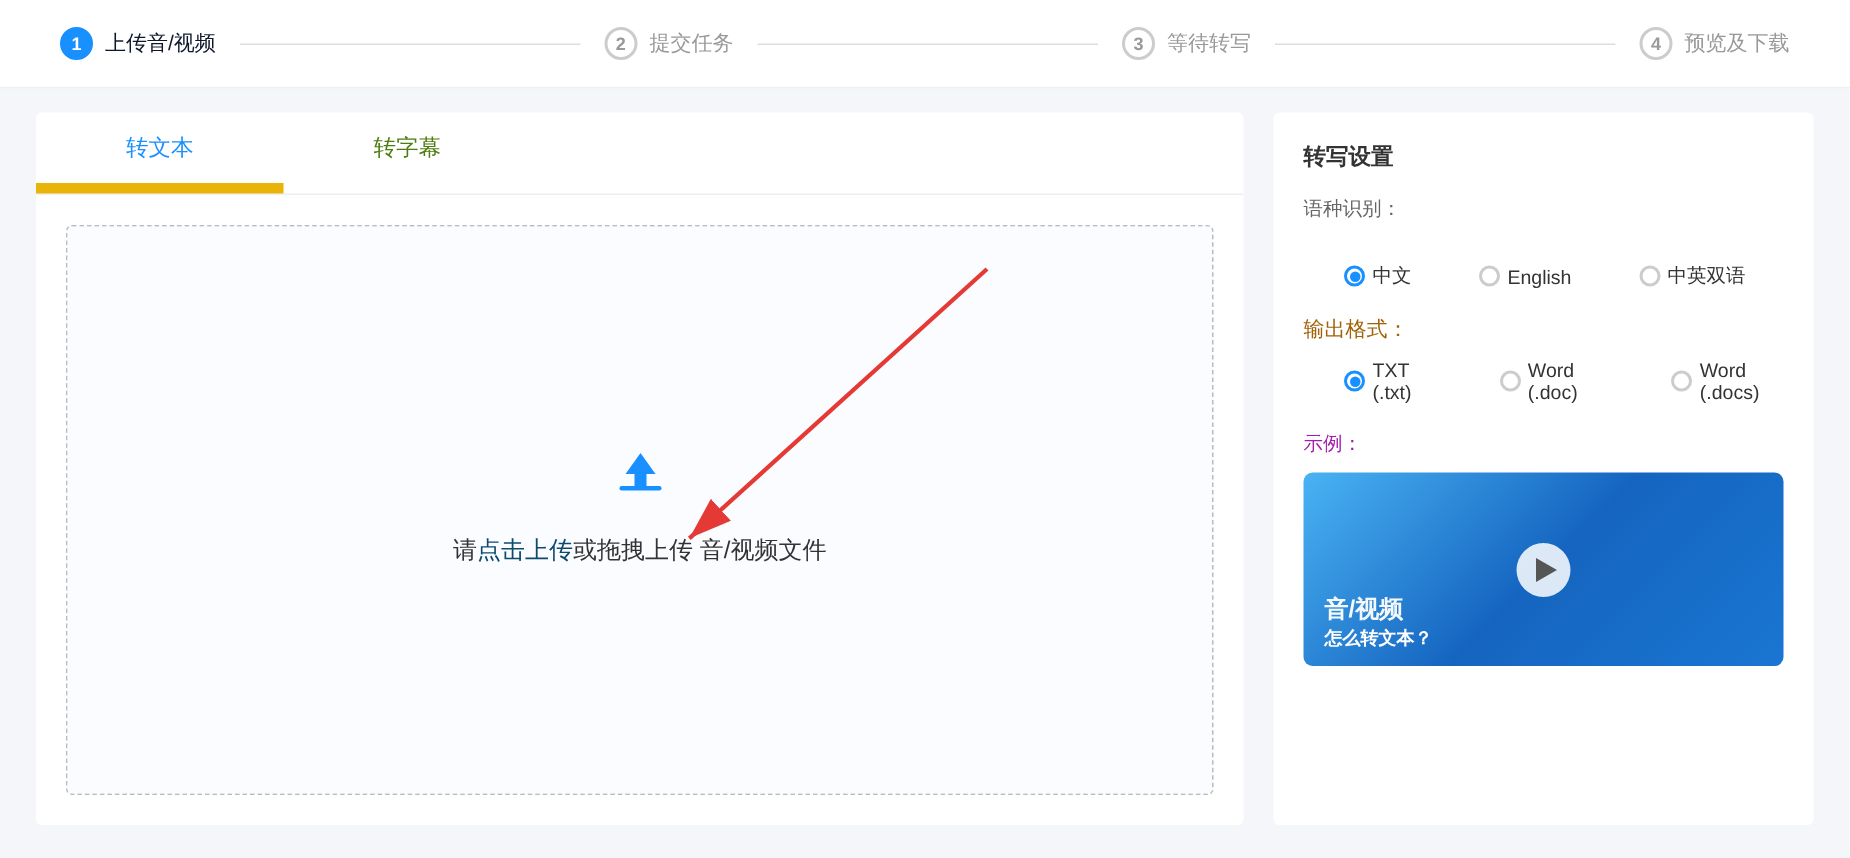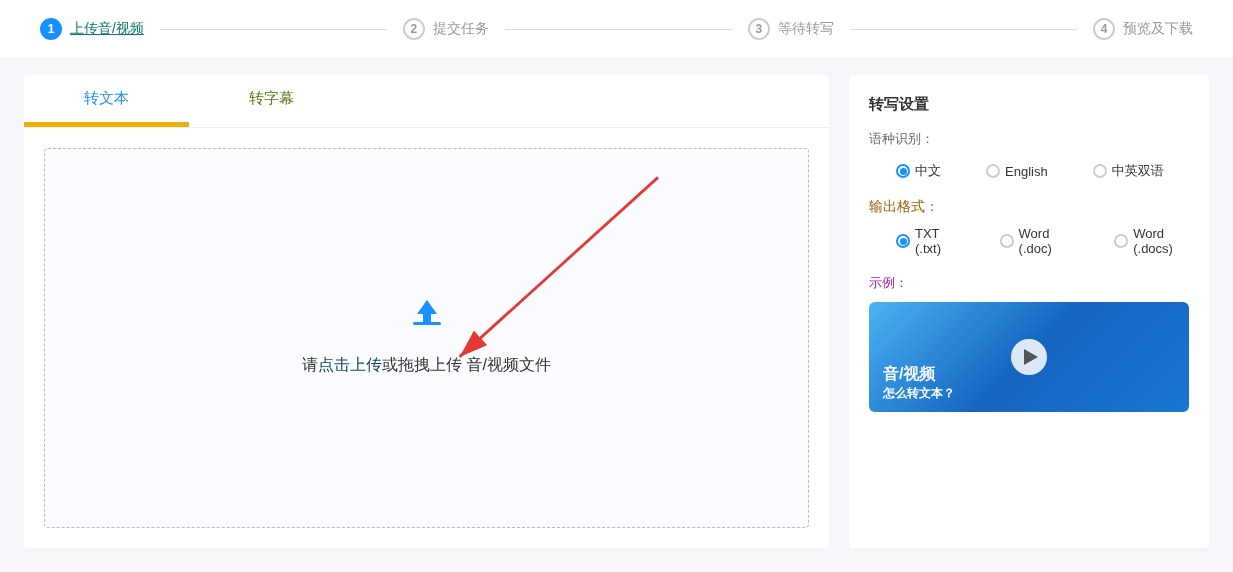--- a/index.html
+++ b/index.html
@@ -25,22 +25,21 @@
       gap: 8px;
       color: #999;
       font-size: 14px;
     }
     .step.active .step-circle {
       background: #1890ff;
       color: #fff;
       border-color: #1890ff;
     }
     .step.active .step-label {
-      color: #0f766e;
-      text-decoration: underline;
+      color: #0f172a;
     }
     .step-circle {
       width: 22px;
       height: 22px;
       border-radius: 50%;
       border: 2px solid #ccc;
       background: #fff;
       display: flex;
       align-items: center;
       justify-content: center;
@@ -80,21 +79,21 @@
     .tab {
       padding: 14px 60px;
       cursor: pointer;
       font-size: 15px;
       color: #4d7c0f;
       border-bottom: 2px solid transparent;
       position: relative;
     }
     .tab.active {
       color: #1890ff;
-      border-bottom: 5px solid #eab308;
+      border-bottom: 7px solid #eab308;
     }
     .tab:last-child {
       border-left: none;
     }
 
     
     .upload-area {
       margin: 20px;
       border: 1.5px dashed #bbb;
       border-radius: 4px;
@@ -147,21 +146,21 @@
     }
     .settings-title {
       font-size: 15px;
       font-weight: bold;
       color: #333;
       margin-bottom: 16px;
     }
     .settings-label {
       font-size: 13px;
       color: #666;
-      margin-bottom: 14px;
+      margin-bottom: 27px;
     }
     .radio-group {
       display: flex;
       align-items: center;
       gap: 18px;
       margin-bottom: 18px;
     }
     .radio-item {
       display: flex;
       align-items: center;
@@ -197,21 +196,21 @@
       color: #a16207;
       margin-bottom: 10px;
     }
     .example-label {
       font-size: 13px;
       color: #a21caf;
       margin-bottom: 10px;
     }
     .video-thumb {
       width: 100%;
-      height: 110px;
+      height: 129px;
       background: linear-gradient(135deg, #4ab3f4 0%, #1565c0 50%, #1976d2 100%);
       border-radius: 6px;
       display: flex;
       flex-direction: column;
       justify-content: flex-end;
       padding: 10px 14px;
       position: relative;
       overflow: hidden;
     }
     .video-text-top {

